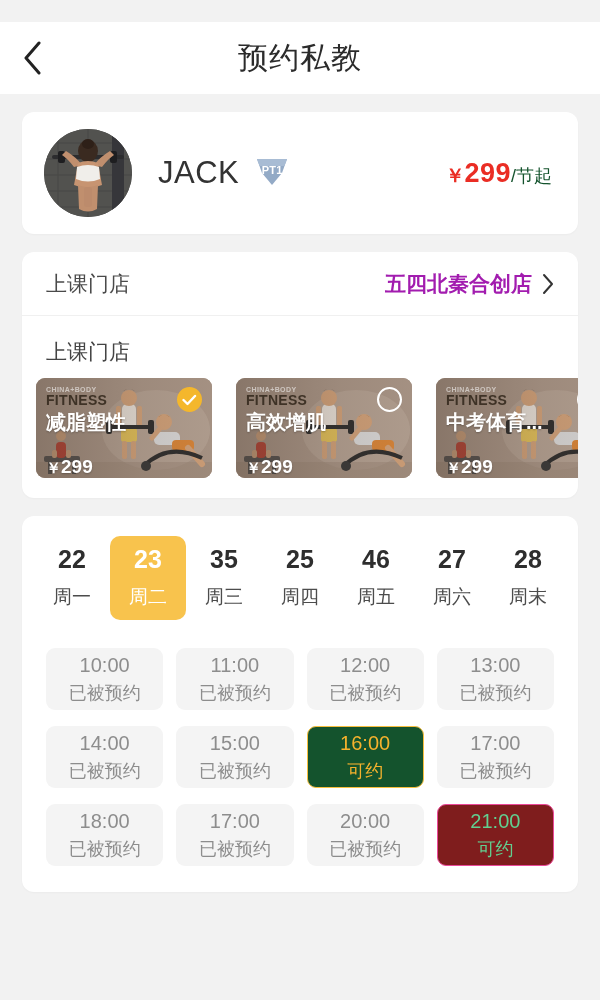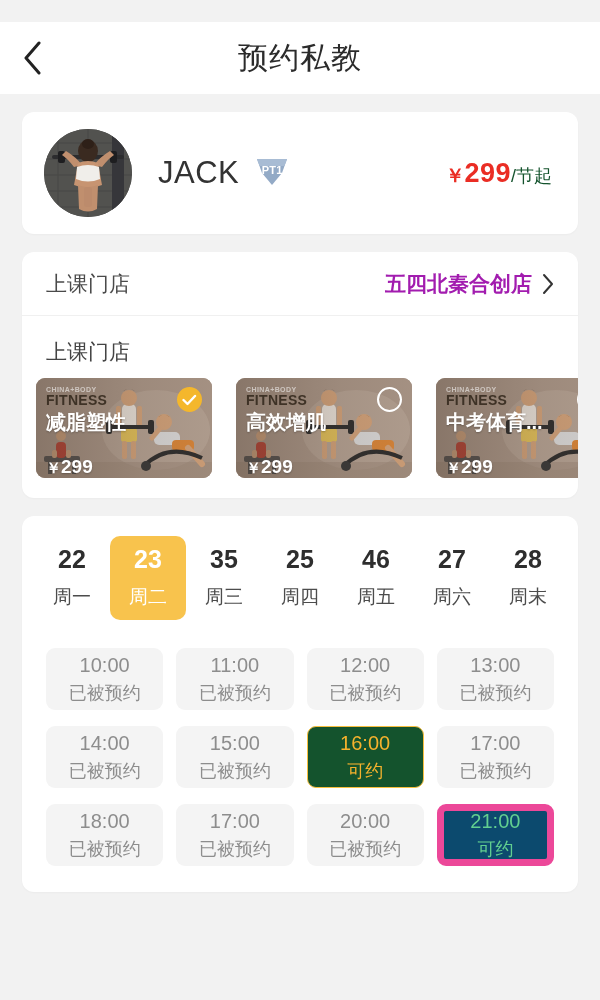--- a/index.html
+++ b/index.html
@@ -152,21 +152,21 @@
     background: #f4f4f4; border: 1px solid transparent; cursor: pointer;
   }
   .slot-time { font-size: 20px; color: #8d8d8d; }
   .slot-state { font-size: 18px; color: #8d8d8d; margin-top: 4px; }
   .slot.booked { background: #f4f4f4; }
   .slot.avail-orange {
     background: #14532d; border: 1px solid #f7bf3e;
   }
   .slot.avail-orange .slot-time, .slot.avail-orange .slot-state { color: #f5b22d; }
   .slot.avail-green {
-    background: #0c4a6e; border: 7px solid #ec4899;
+    background: #7f1d1d; border: 1px solid #ec4899;
   }
   .slot.avail-green .slot-time, .slot.avail-green .slot-state { color: #62cf90; }
 </style>
 </head>
 <body>
 
 <div class="phone">
 
   <div class="top-strip"></div>
 

